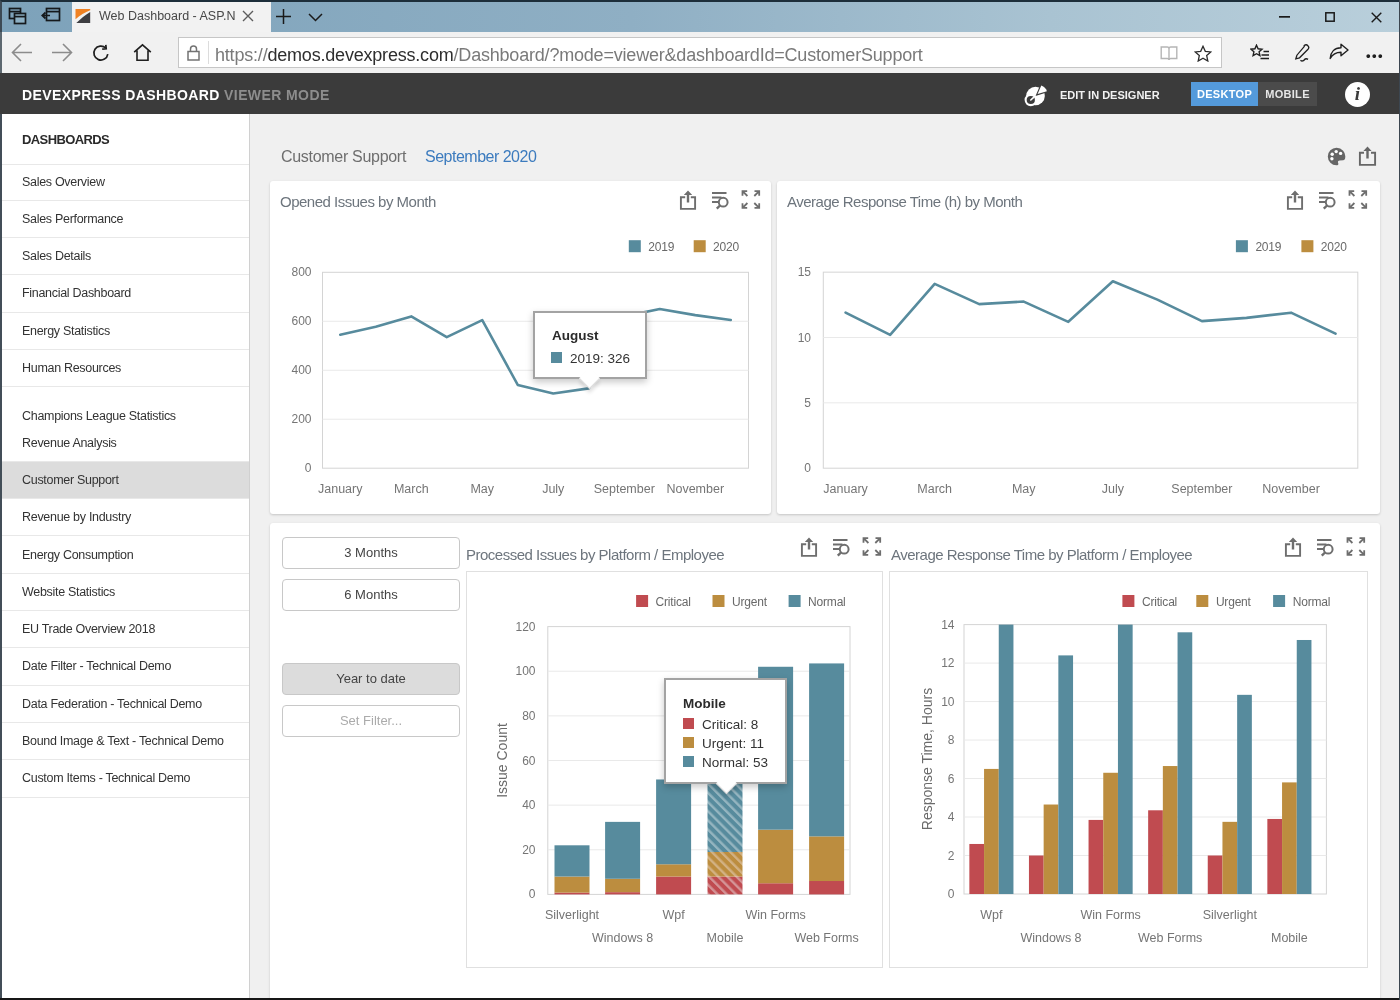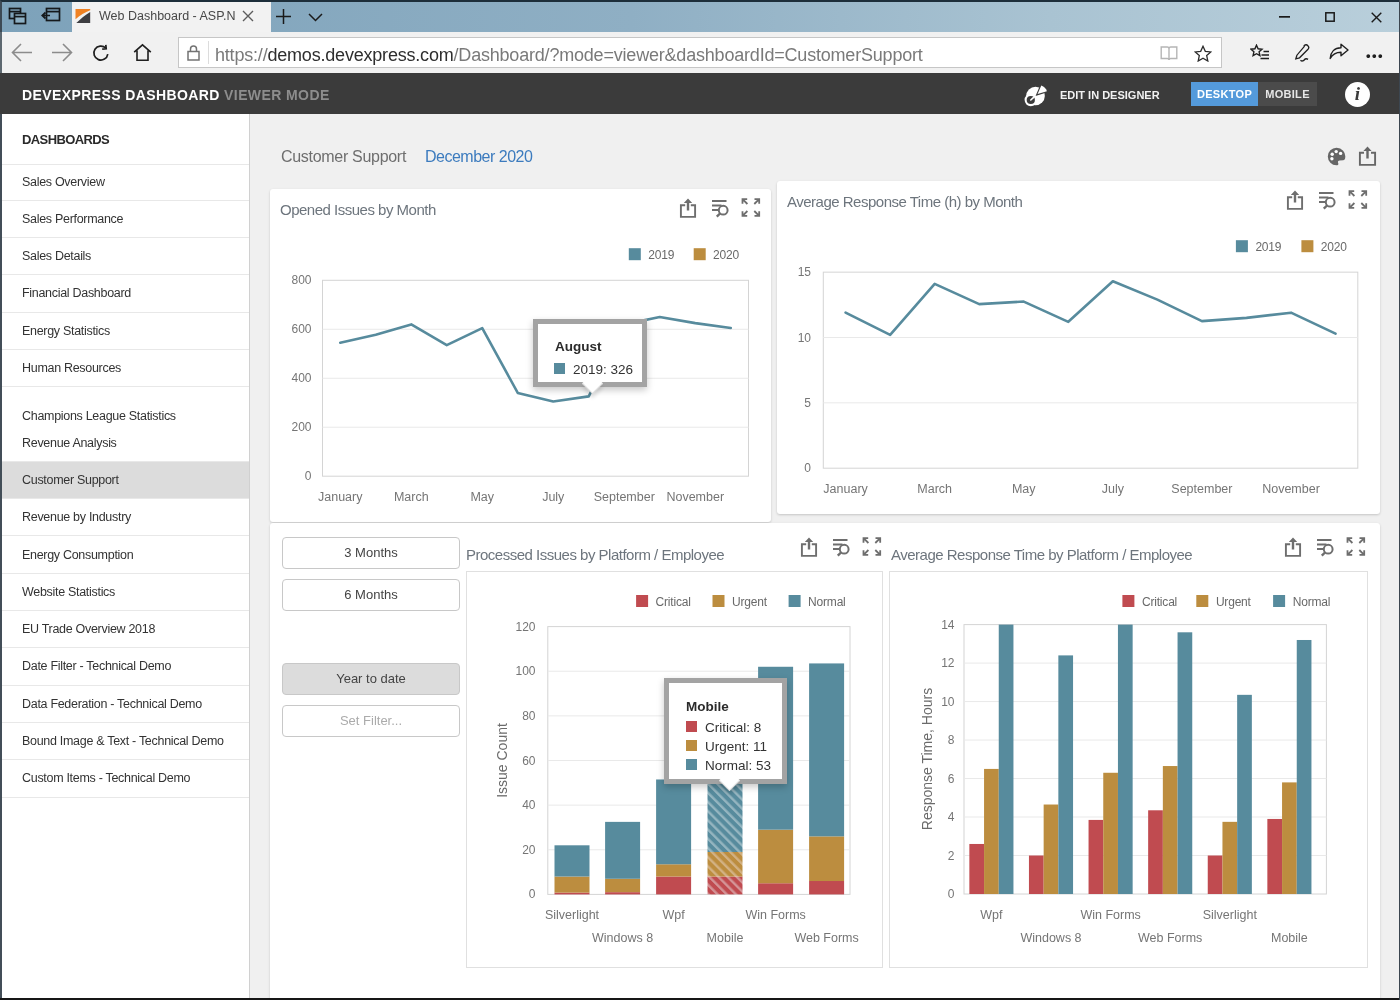--- a/index.html
+++ b/index.html
@@ -29,29 +29,29 @@
 #sidebar { left:0; top:114px; width:250px; height:886px; background:#fff; border-right:1px solid #d0d0d0; border-left:2px solid #434e58;}
 #sbhead { left:22px; top:132px; font-size:13px; font-weight:bold; color:#2a2a2a; letter-spacing:-0.6px;}
 #sbtopline { left:2px; top:163.5px; width:247px; height:1px; background:#e8e8e8; z-index:5; }
 .sbitem { left:2px; width:247px; height:37.3px; border-bottom:1px solid #e8e8e8; font-size:12.5px; letter-spacing:-0.3px; color:#333;
   line-height:37px; padding-left:20px; background:#fff; }
 .sbsel { background:#dcdcdc; }
 
 #pgtitle { left:281px; top:148px; font-size:16px; color:#6e6e6e; letter-spacing:-0.3px;}
 #pgdate { left:425px; top:148px; font-size:16px; color:#3c7bbe; letter-spacing:-0.5px;}
 .card { background:#fff; border-radius:3px; box-shadow:0 1px 2.5px rgba(0,0,0,0.18); }
-#card1 { left:270px; top:189px; width:501px; height:333px; }
+#card1 { left:270px; top:181px; width:501px; height:333px; }
 #card2 { left:777px; top:181px; width:603px; height:333px; }
 #card3 { left:270px; top:523px; width:1110px; height:479px; }
 .caption { font-size:15px; color:#6d757d; white-space:nowrap; letter-spacing:-0.5px; line-height:17px;}
 .fbtn { left:12px; width:178px; height:32px; border:1px solid #c8c8c8; border-radius:4px; background:#fff;
   font-size:13px; color:#444; text-align:center; line-height:30px; }
 .panel { border:1px solid #e0e0e0; background:#fff; }
 
-.tip { background:#fff; border:5px solid #a3a3a3; box-shadow:0 3px 7px rgba(0,0,0,0.22); }
+.tip { background:#fff; border:2px solid #a3a3a3; box-shadow:0 3px 7px rgba(0,0,0,0.22); }
 .tip .ptr { position:absolute; width:15px; height:15px; background:#fff; transform:rotate(45deg);
   border-right:1px solid #d9d9d9; border-bottom:1px solid #d9d9d9; box-shadow:3px 3px 4px rgba(0,0,0,0.12);}
 .tip .t { font-weight:bold; font-size:13.5px; color:#2b2b2b; }
 .tip .row { font-size:13.5px; color:#333; white-space:nowrap; }
 .sq { display:inline-block; width:11px; height:11px; margin-right:8px; }
 #taskstrip { left:0; top:998px; width:1400px; height:2px; background:#161616; }
 #rightedge { left:1399px; top:0; width:1px; height:1000px; background:#3c4650;}
 </style>
 </head>
 <body>
@@ -173,21 +173,21 @@
 <div class="sbitem abs" style="top:499.2px">Revenue by Industry</div>
 <div class="sbitem abs" style="top:536.5px">Energy Consumption</div>
 <div class="sbitem abs" style="top:573.8px">Website Statistics</div>
 <div class="sbitem abs" style="top:611.1px">EU Trade Overview 2018</div>
 <div class="sbitem abs" style="top:648.4px">Date Filter - Technical Demo</div>
 <div class="sbitem abs" style="top:685.7px">Data Federation - Technical Demo</div>
 <div class="sbitem abs" style="top:723.0px">Bound Image &amp; Text - Technical Demo</div>
 <div class="sbitem abs" style="top:760.3px">Custom Items - Technical Demo</div>
 
 <div id="pgtitle" class="abs">Customer Support</div>
-<div id="pgdate" class="abs">December 2020</div>
+<div id="pgdate" class="abs">September 2020</div>
 <svg class="abs" style="left:1327px;top:147px" width="19" height="19" viewBox="0 0 19 19">
   <path d="M9.5,0.8 a8.7,8.7 0 1 0 0,17.4 c1.6,0 2.2,-1 1.7,-2 c-0.6,-1.3 -0.2,-2.5 1.4,-2.7 l3.6,-0.3 c1.1,-0.1 2,-1 2,-2.4 A8.7,8.7 0 0 0 9.5,0.8 Z" fill="#666"></path>
   <circle cx="5.2" cy="7.2" r="1.7" fill="#fff"></circle>
     <circle cx="9.2" cy="4.6" r="1.7" fill="#fff"></circle>
   <circle cx="13.6" cy="6.4" r="1.7" fill="#fff"></circle>
     <circle cx="4.9" cy="11.8" r="1.7" fill="#fff"></circle>
 </svg>
 <svg class="abs" style="left:1358px;top:146px" width="19" height="20" viewBox="0 0 19 20">
   <g fill="none" stroke="#666" stroke-width="1.9">
     <path d="M6,6.7 H1.9 V18.9 H17.1 V6.7 H13"></path>

